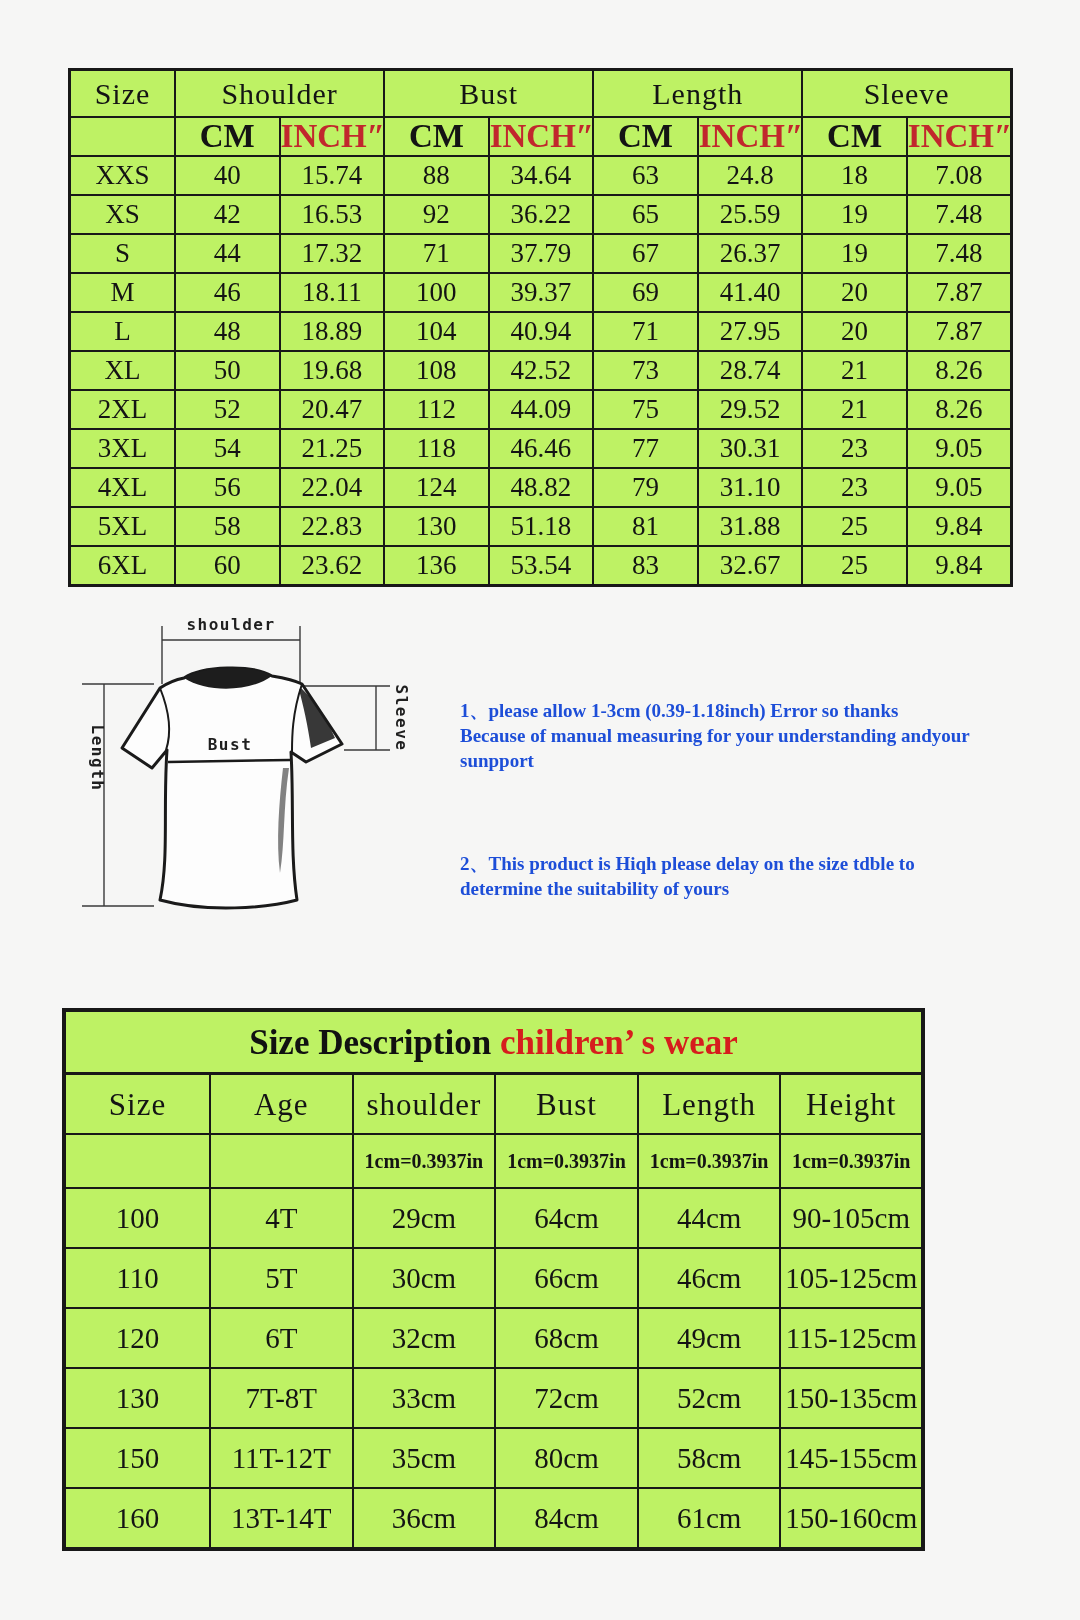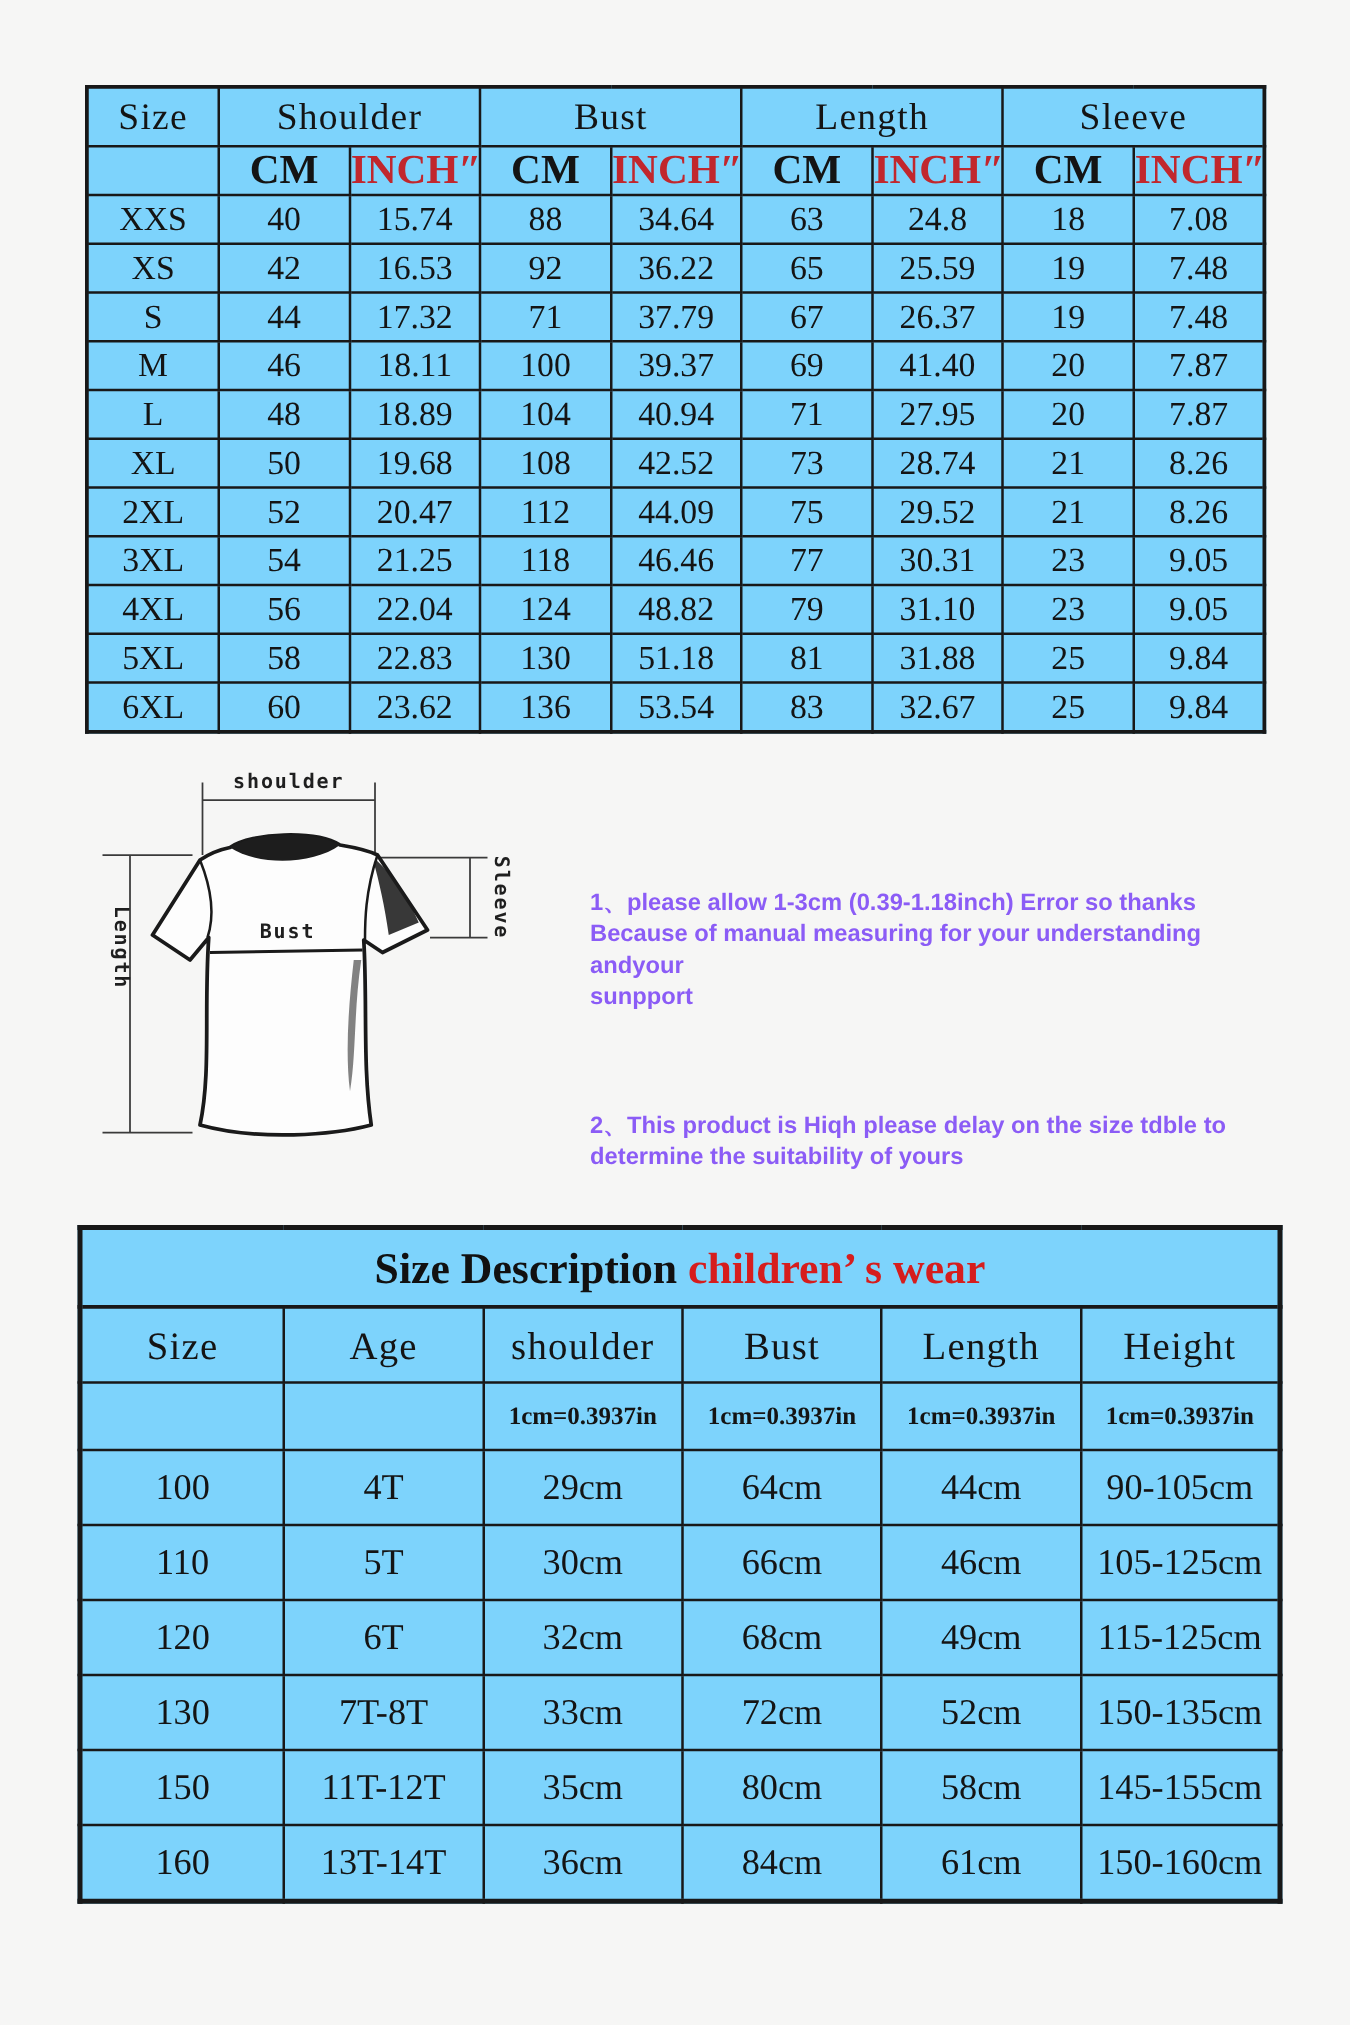--- a/index.html
+++ b/index.html
@@ -5,53 +5,53 @@
   html,body{margin:0;padding:0;}
   body{
     width:1080px;height:1620px;
     background:#f6f6f5;
     font-family:"Liberation Serif", serif;
     color:#141414;
     position:relative;
   }
   .page{position:relative;width:1080px;height:1620px;overflow:hidden;}
 
-  table{border-collapse:collapse;background:#7dd3fc;table-layout:fixed;}
+  table{border-collapse:collapse;background:#bef264;table-layout:fixed;}
 
   
   .adult{position:absolute;left:68px;top:68px;width:945px;border:3px solid #181818;}
   .adult th,.adult td{
     border:2px solid #181818;text-align:center;vertical-align:middle;
     padding:0;font-size:27px;line-height:1;color:#141414;font-weight:normal;
   }
   .adult thead tr.groups th{height:45px;font-size:30px;letter-spacing:1px;}
   .adult thead tr.units th{height:37px;font-size:33px;font-weight:bold;}
   .adult tbody td{height:37px;}
   .r{color:#c1272d;}
   .b{color:#141414;}
   .adult .inch{color:#c1272d;}
 
   
   .mid{position:absolute;left:52px;top:598px;width:980px;height:345px;display:flex;}
   .diagram-wrap{width:390px;height:340px;flex:0 0 auto;}
   .notes{margin-left:14px;padding-top:96px;width:600px;}
   .note{
-    font-family:Liberation Sans, sans-serif;
+    font-family:Liberation Serif, serif;
     font-size:19px;font-weight:bold;line-height:1.32;
-    color:#8b5cf6;margin:16px;white-space:pre-line;letter-spacing:0px;
+    color:#1d4ed8;margin:4px;white-space:pre-line;letter-spacing:0px;
   }
   .note+.note{margin-top:78px;}
   .dim{stroke:#3a3a3a;stroke-width:1.4;}
   .dlabel{
     font-family:"DejaVu Sans Mono", monospace;
     font-size:16px;letter-spacing:1.5px;fill:#1f1f1f;font-weight:bold;
   }
 
   
-  .kids{position:absolute;left:62px;top:980px;width:964px;border:4px solid #181818;font-family:Liberation Serif, serif;}
+  .kids{position:absolute;left:62px;top:1008px;width:863px;border:4px solid #181818;font-family:Liberation Serif, serif;}
   .kids th,.kids td{
     border:2px solid #181818;text-align:center;vertical-align:middle;
     padding:0;font-size:29px;line-height:1;color:#141414;font-weight:normal;
   }
   .kids tr.titlerow th{height:60px;font-size:35px;font-weight:bold;border-bottom:3px solid #181818;}
   .kids .title-black{color:#111;}
   .kids .title-red{color:#d61d1d;}
   .kids tr.heads th{height:58px;font-size:31px;letter-spacing:1px;}
   .kids tr.unitrow td{height:52px;font-size:20px;font-weight:bold;letter-spacing:0px;}
   .kids tbody.data td{height:58px;}

